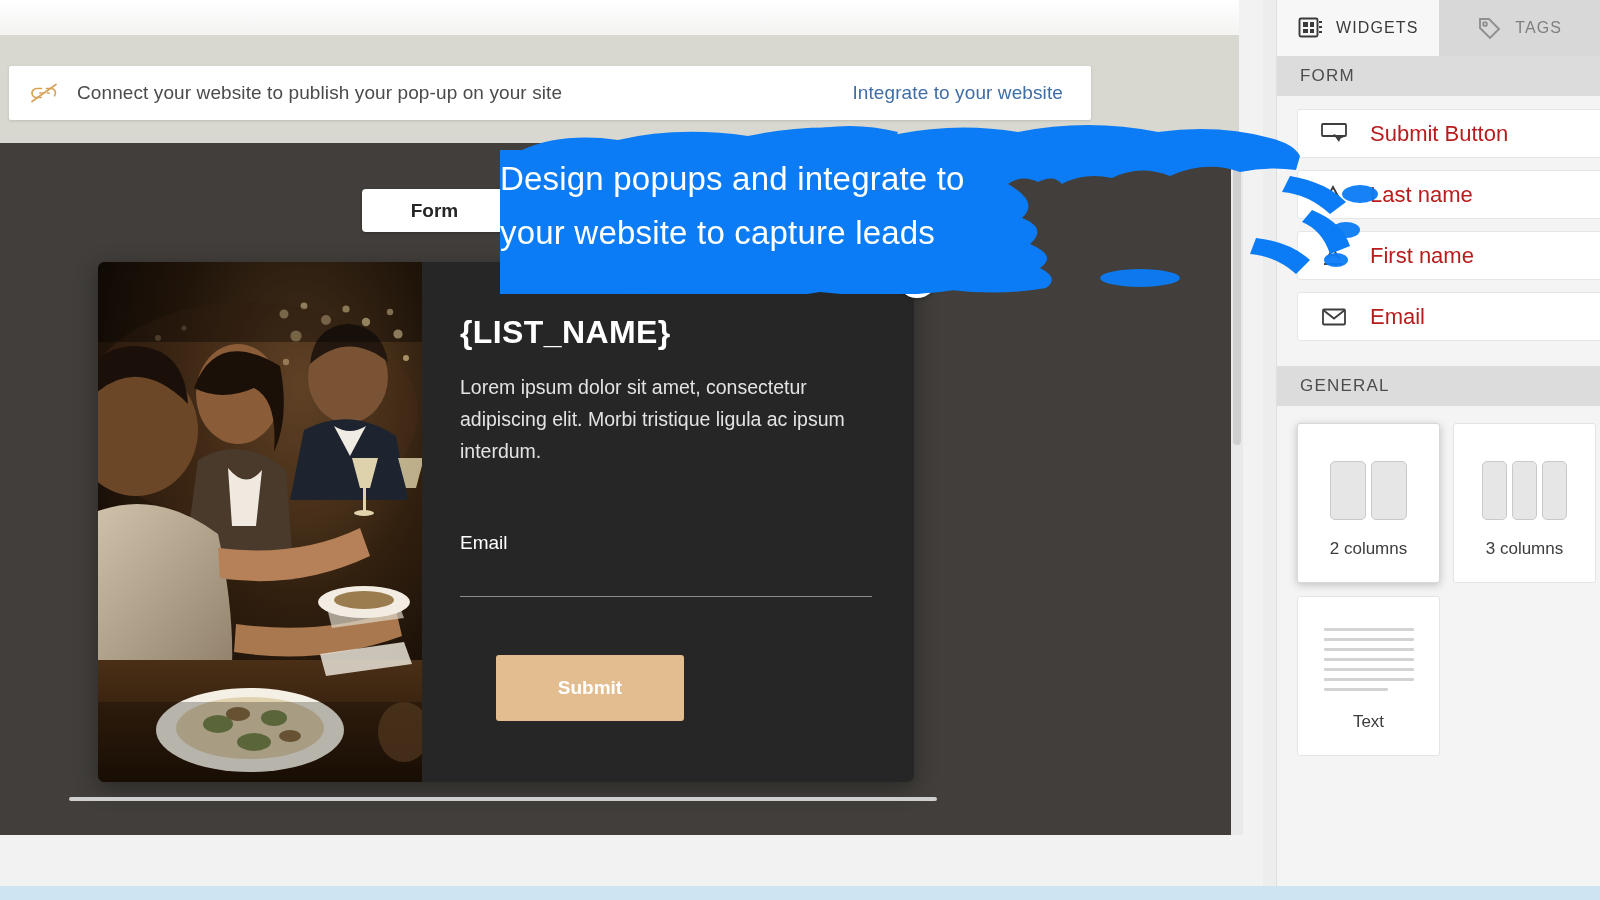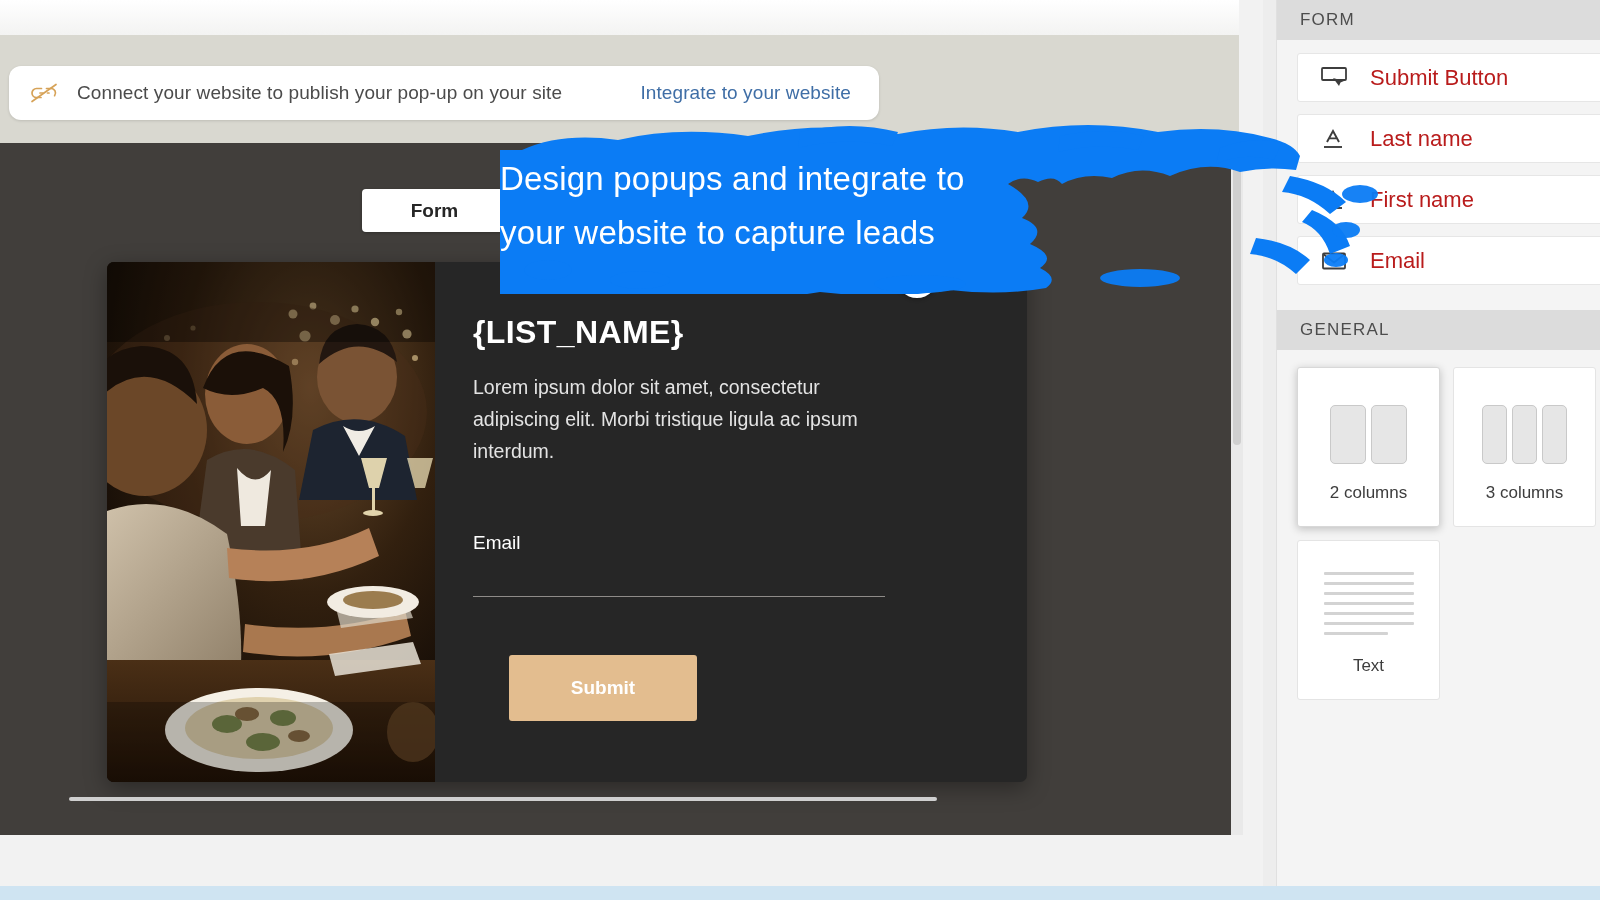--- a/index.html
+++ b/index.html
@@ -18,22 +18,22 @@
   }
   .editor-topstrip {
     position: absolute; left: 0; top: 0; width: 1239px; height: 35px;
     background: linear-gradient(#ffffff, #f3f3f2);
   }
   .notice-band {
     position: absolute; left: 0; top: 35px; width: 1239px; height: 108px;
     background: #d9d8d0;
   }
   .notice-card {
-    position: absolute; left: 9px; top: 66px; width: 870px; height: 54px;
-    background: #ffffff; border-radius: 12px;
+    position: absolute; left: 9px; top: 66px; width: 1082px; height: 54px;
+    background: #ffffff; border-radius: 2px;
     box-shadow: 0 1px 3px rgba(0,0,0,.13);
     display: flex; align-items: center; padding: 0 18px;
   }
   .broken-link-icon { width: 34px; height: 24px; flex: 0 0 34px; margin-right: 16px; }
   .notice-text { font-size: 19px; color: #4b4b4b; letter-spacing: .1px; }
   .notice-link {
     margin-left: auto; font-size: 19px; color: #3f6ea6;
     text-decoration: none; letter-spacing: .1px; padding-right: 10px;
   }
 
@@ -50,21 +50,21 @@
     box-shadow: 0 1px 3px rgba(0,0,0,.25);
   }
   .tab {
     flex: 1; display: flex; align-items: center; justify-content: center;
     font-size: 19px; background: #e9e9e9; color: #8c8c8c; font-weight: 400;
   }
   .tab.active { background: #ffffff; color: #262626; font-weight: 700; }
 
   
   .popup {
-    position: absolute; left: 107px; top: 262px; width: 920px; height: 520px;
+    position: absolute; left: 98px; top: 262px; width: 816px; height: 520px;
     background: #262626; border-radius: 7px; display: flex; overflow: hidden;
     box-shadow: 0 6px 22px rgba(0,0,0,.35);
   }
   .popup-photo { width: 328px; height: 520px; position: relative; overflow: hidden; background: #17100a; }
   .popup-body { flex: 1; padding: 52px 42px 0 38px; position: relative; }
   .popup-title {
     color: #ffffff; font-size: 32px; font-weight: 700; letter-spacing: .4px;
     margin-bottom: 20px;
   }
   .popup-desc {
@@ -331,20 +331,44 @@
 
     <div class="editor-scrollbar">
       <div class="thumb"></div>
     </div>
   </div>
 
   <div class="panel-scroll-gap"></div>
 
   <div class="right-panel">
 
+    <div class="panel-tabs">
+      <div class="panel-tab active">
+        <span>
+          <svg width="27" height="27" viewBox="0 0 27 27" fill="none" stroke="#3a3a3a" stroke-width="1.9">
+            <rect x="2.5" y="3.5" width="18" height="18" rx="1.5"></rect>
+            <rect x="6" y="7" width="5" height="5" fill="#3a3a3a" stroke="none"></rect>
+            <rect x="13" y="7" width="4" height="5" fill="#3a3a3a" stroke="none"></rect>
+            <rect x="6" y="14" width="5" height="4" fill="#3a3a3a" stroke="none"></rect>
+            <rect x="13" y="14" width="4" height="4" fill="#3a3a3a" stroke="none"></rect>
+            <path d="M22 7h3M22 12h3M22 17h3"></path>
+          </svg>
+        </span>
+        <span>WIDGETS</span>
+      </div>
+      <div class="panel-tab">
+        <span>
+          <svg width="27" height="27" viewBox="0 0 27 27" fill="none" stroke="#8f8f8f" stroke-width="1.9">
+            <path d="M4 4h9l10 10-9 9L4 13z"></path>
+            <circle cx="9" cy="9" r="1.9"></circle>
+          </svg>
+        </span>
+        <span>TAGS</span>
+      </div>
+    </div>
 
     <div class="section-head">FORM</div>
     <div class="section-body">
 
       <div class="widget-row">
         <span class="w-icon">
           <svg width="30" height="26" viewBox="0 0 30 26" fill="none" stroke="#3d3d3d" stroke-width="1.8">
             <rect x="2" y="3" width="24" height="12" rx="1"></rect>
             <path d="M13 13l6 8 1.5-3.5L24 16z" fill="#3d3d3d" stroke="none"></path>
           </svg>

